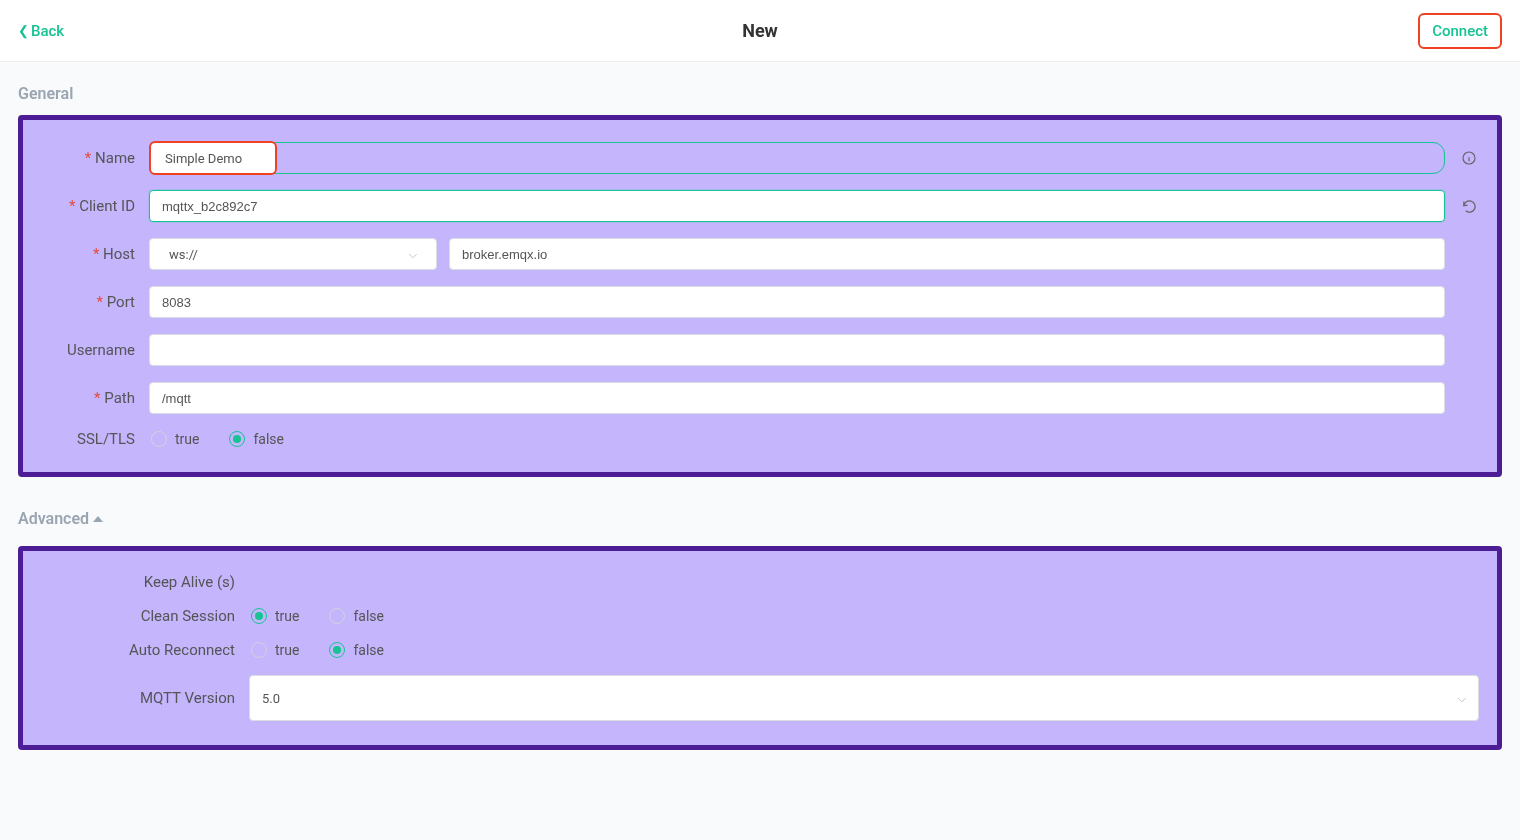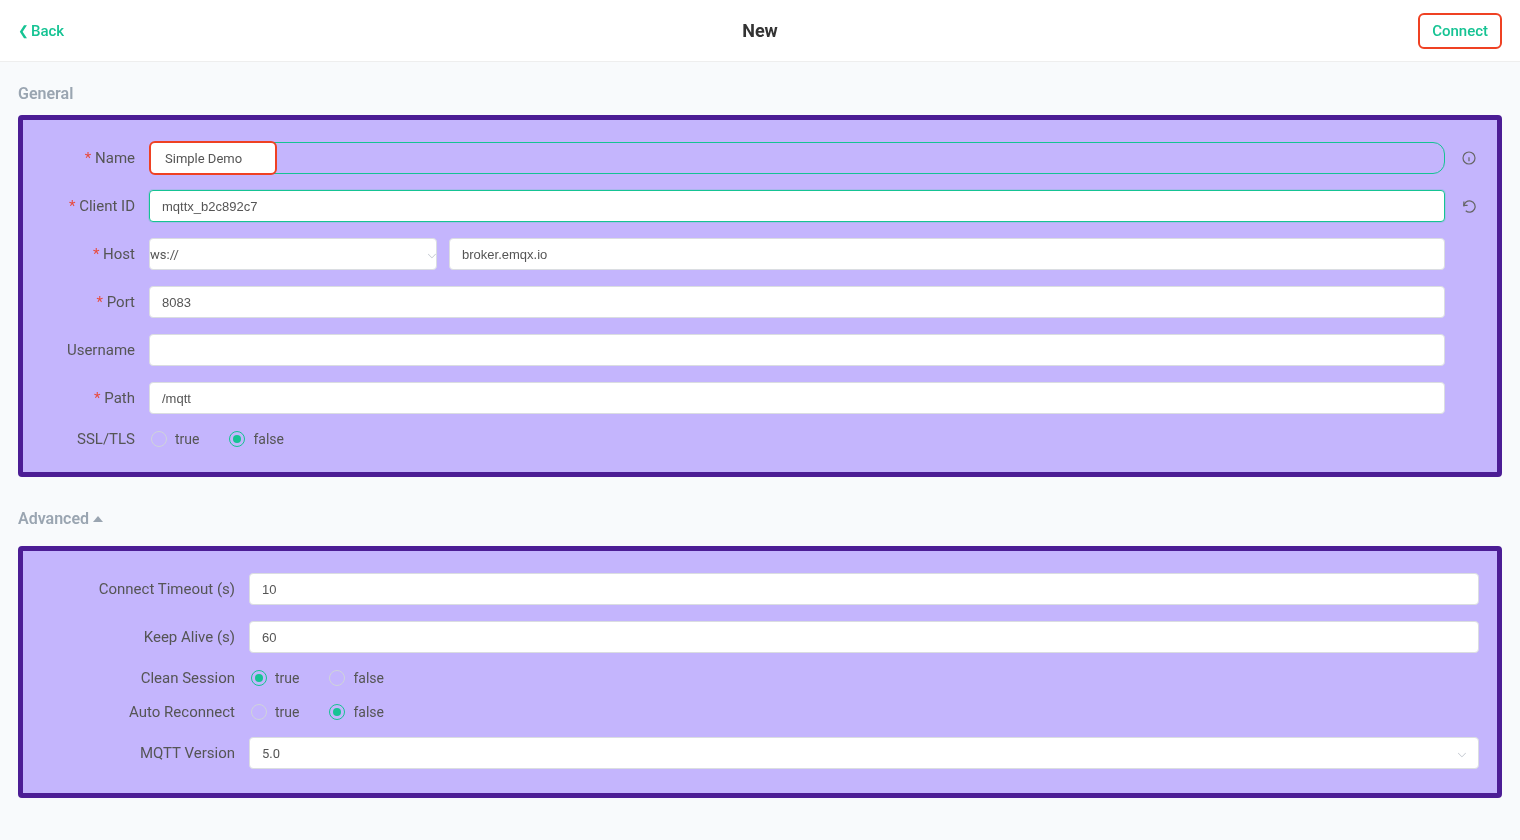--- a/index.html
+++ b/index.html
@@ -142,21 +142,21 @@
     .host-row {
       display: flex;
       gap: 12px;
       flex: 1;
     }
     .select {
       width: 288px;
       height: 32px;
       border: 1px solid #dadde1;
       border-radius: 4px;
-      padding: 0 0;
+      padding: 0 19px;
       font-size: 13px;
       color: #555;
       display: flex;
       align-items: center;
       justify-content: space-between;
       cursor: pointer;
       background: #fff;
     }
     .select-chevron {
       color: #b8bec7;
@@ -205,21 +205,21 @@
       cursor: pointer;
     }
     .caret-up {
       width: 0; height: 0;
       border-left: 5px solid transparent;
       border-right: 5px solid transparent;
       border-bottom: 6px solid #9aa5b1;
     }
     .select-full {
       flex: 1;
-      height: 32px;
+      height: 46px;
       border: 1px solid #dadde1;
       border-radius: 4px;
       padding: 0 12px;
       font-size: 13px;
       color: #555;
       display: flex;
       align-items: center;
       justify-content: space-between;
       cursor: pointer;
       background: #fff;
@@ -323,28 +323,23 @@
 
   </div>
 
   
   <div class="advanced-section-label">
     <span>Advanced</span>
     <span class="caret-up"></span>
   </div>
   <div class="section-card">
 
-    <div class="form-row">
-      <label class="form-label-wide">Connect Timeout (s)</label>
-      <input class="input" value="10" style="">
-    </div>
 
     <div class="form-row">
       <label class="form-label-wide">Keep Alive (s)</label>
-      <input class="input" value="60" style="">
     </div>
 
     <div class="form-row">
       <label class="form-label-wide">Clean Session</label>
       <div class="radio-group">
         <span class="radio-item">
           <span class="radio-circle checked">
               <span class="radio-dot"></span>
             </span>
           <span>true</span>

